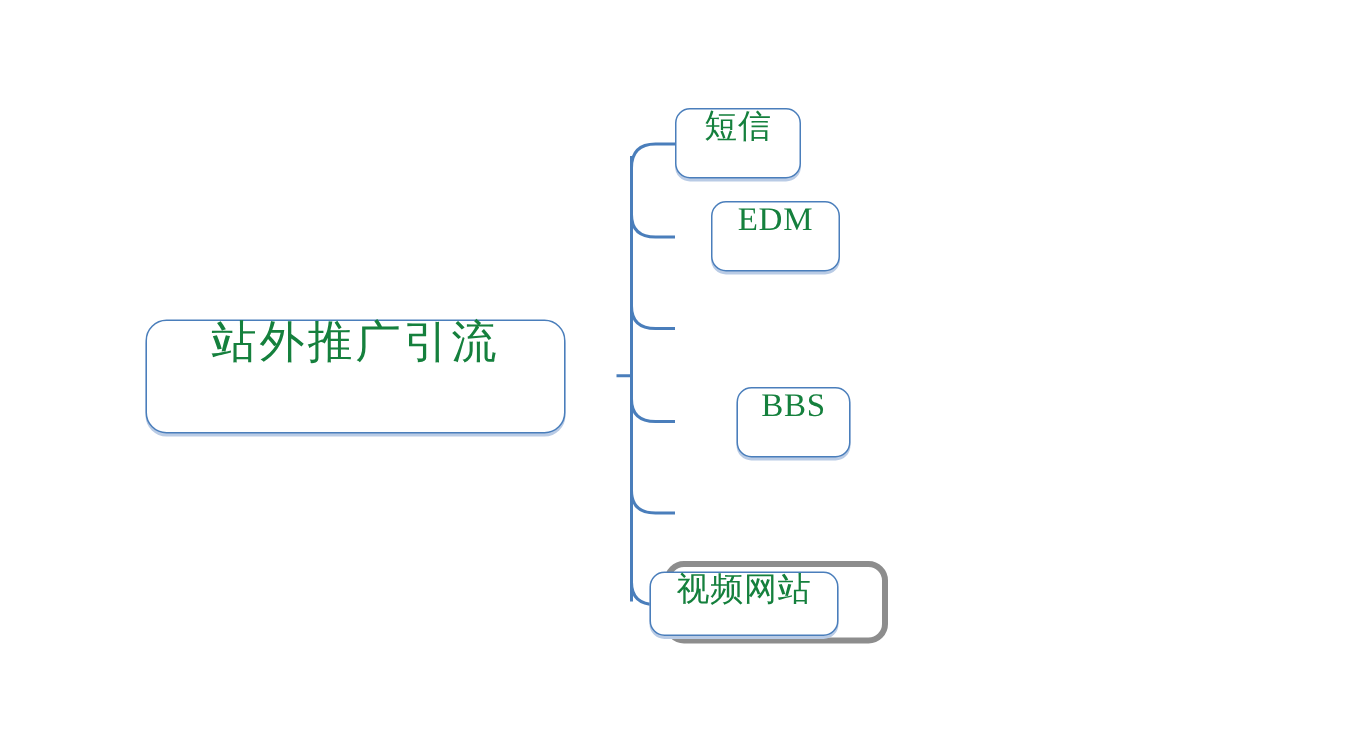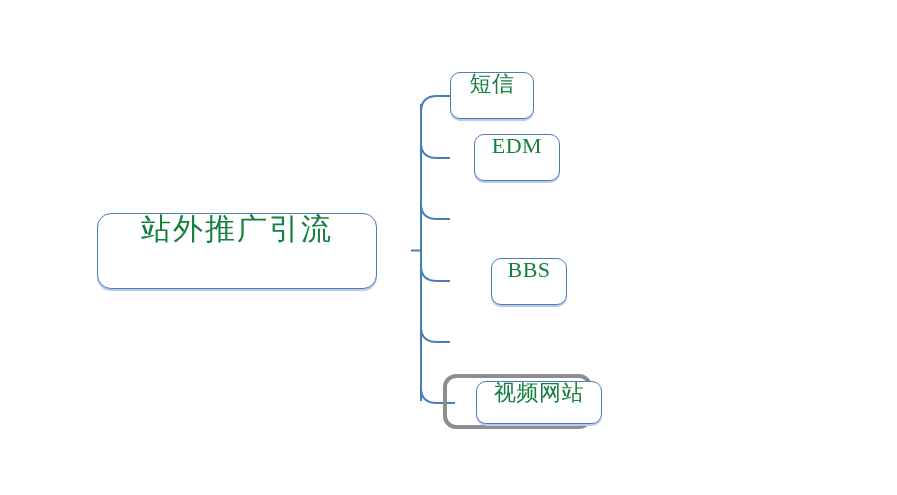--- a/index.html
+++ b/index.html
@@ -124,17 +124,17 @@
     <span class="node-label">EDM</span>
   </div>
 
 
   <div class="node child-node" style="left:450px; top:258px; width:76px;margin-left:41px;">
     <span class="node-label">BBS</span>
   </div>
 
 
   <div class="selection-frame" style="left:443px; top:374px; width:149px; height:55px;"></div>
-  <div class="node child-node" style="left:476px; top:381px; width:126px; height:43px;">
+  <div class="node child-node" style="left:433px; top:381px; width:126px; height:43px;">
     <span class="node-label">视频网站</span>
   </div>
 
 </div>
 
 </body></html>

